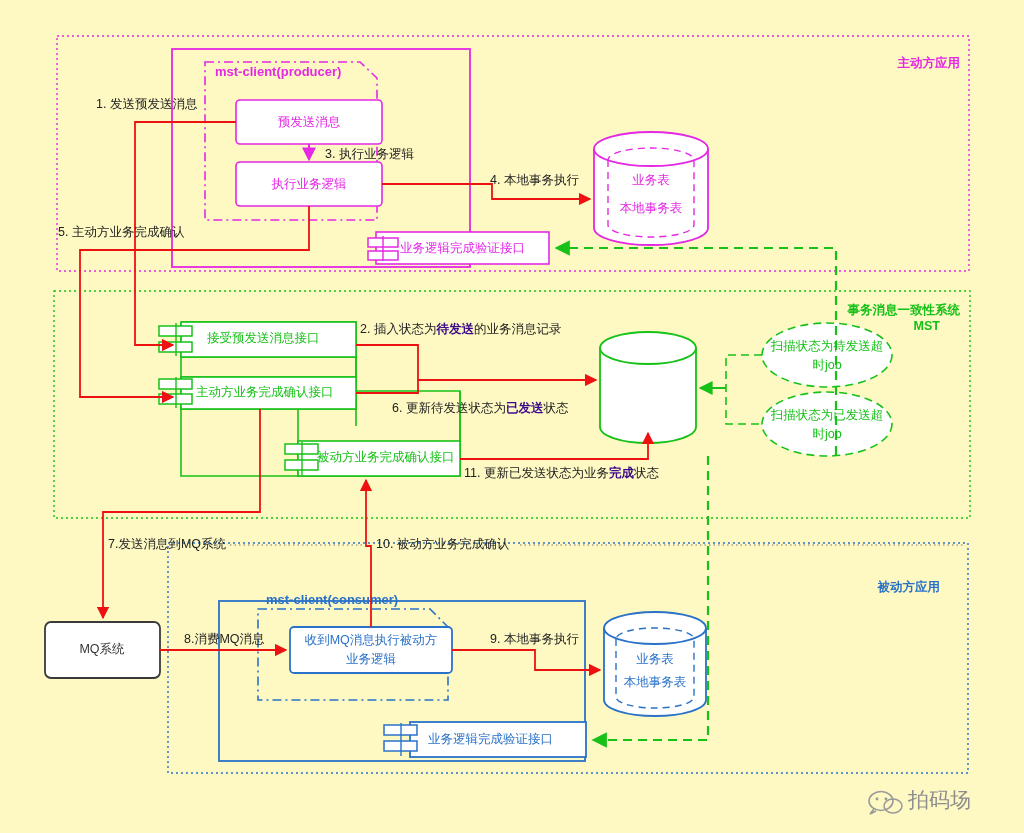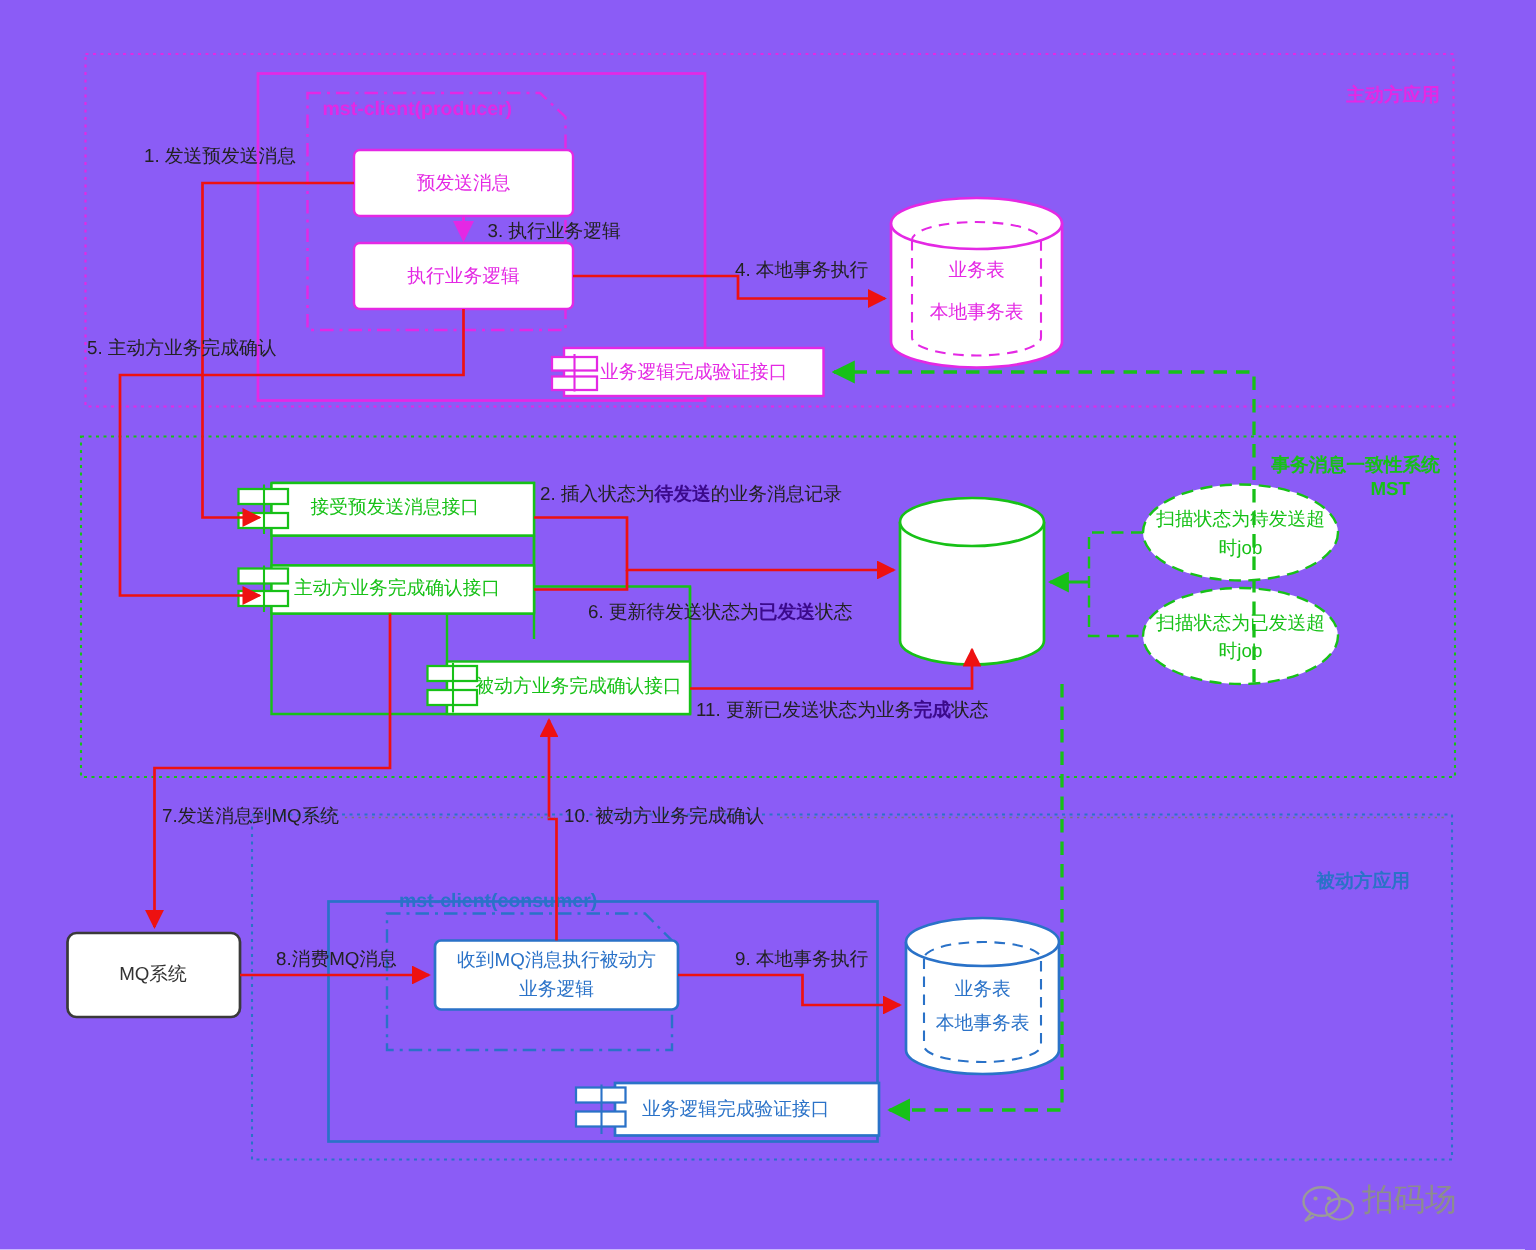--- a/index.html
+++ b/index.html
@@ -7,21 +7,21 @@
     padding: 0;
     background: #ffffff;
   }
   body {
     font-family: "Liberation Sans", "DejaVu Sans", sans-serif;
   }
   #diagram-root {
     position: relative;
     width: 1024px;
     height: 833px;
-    background: #8b5cf6;
+    background: #fef9c3;
     overflow: hidden;
   }
   svg#diagram-svg {
     position: absolute;
     left: 0;
     top: 0;
     width: 1024px;
     height: 833px;
   }
   text {

